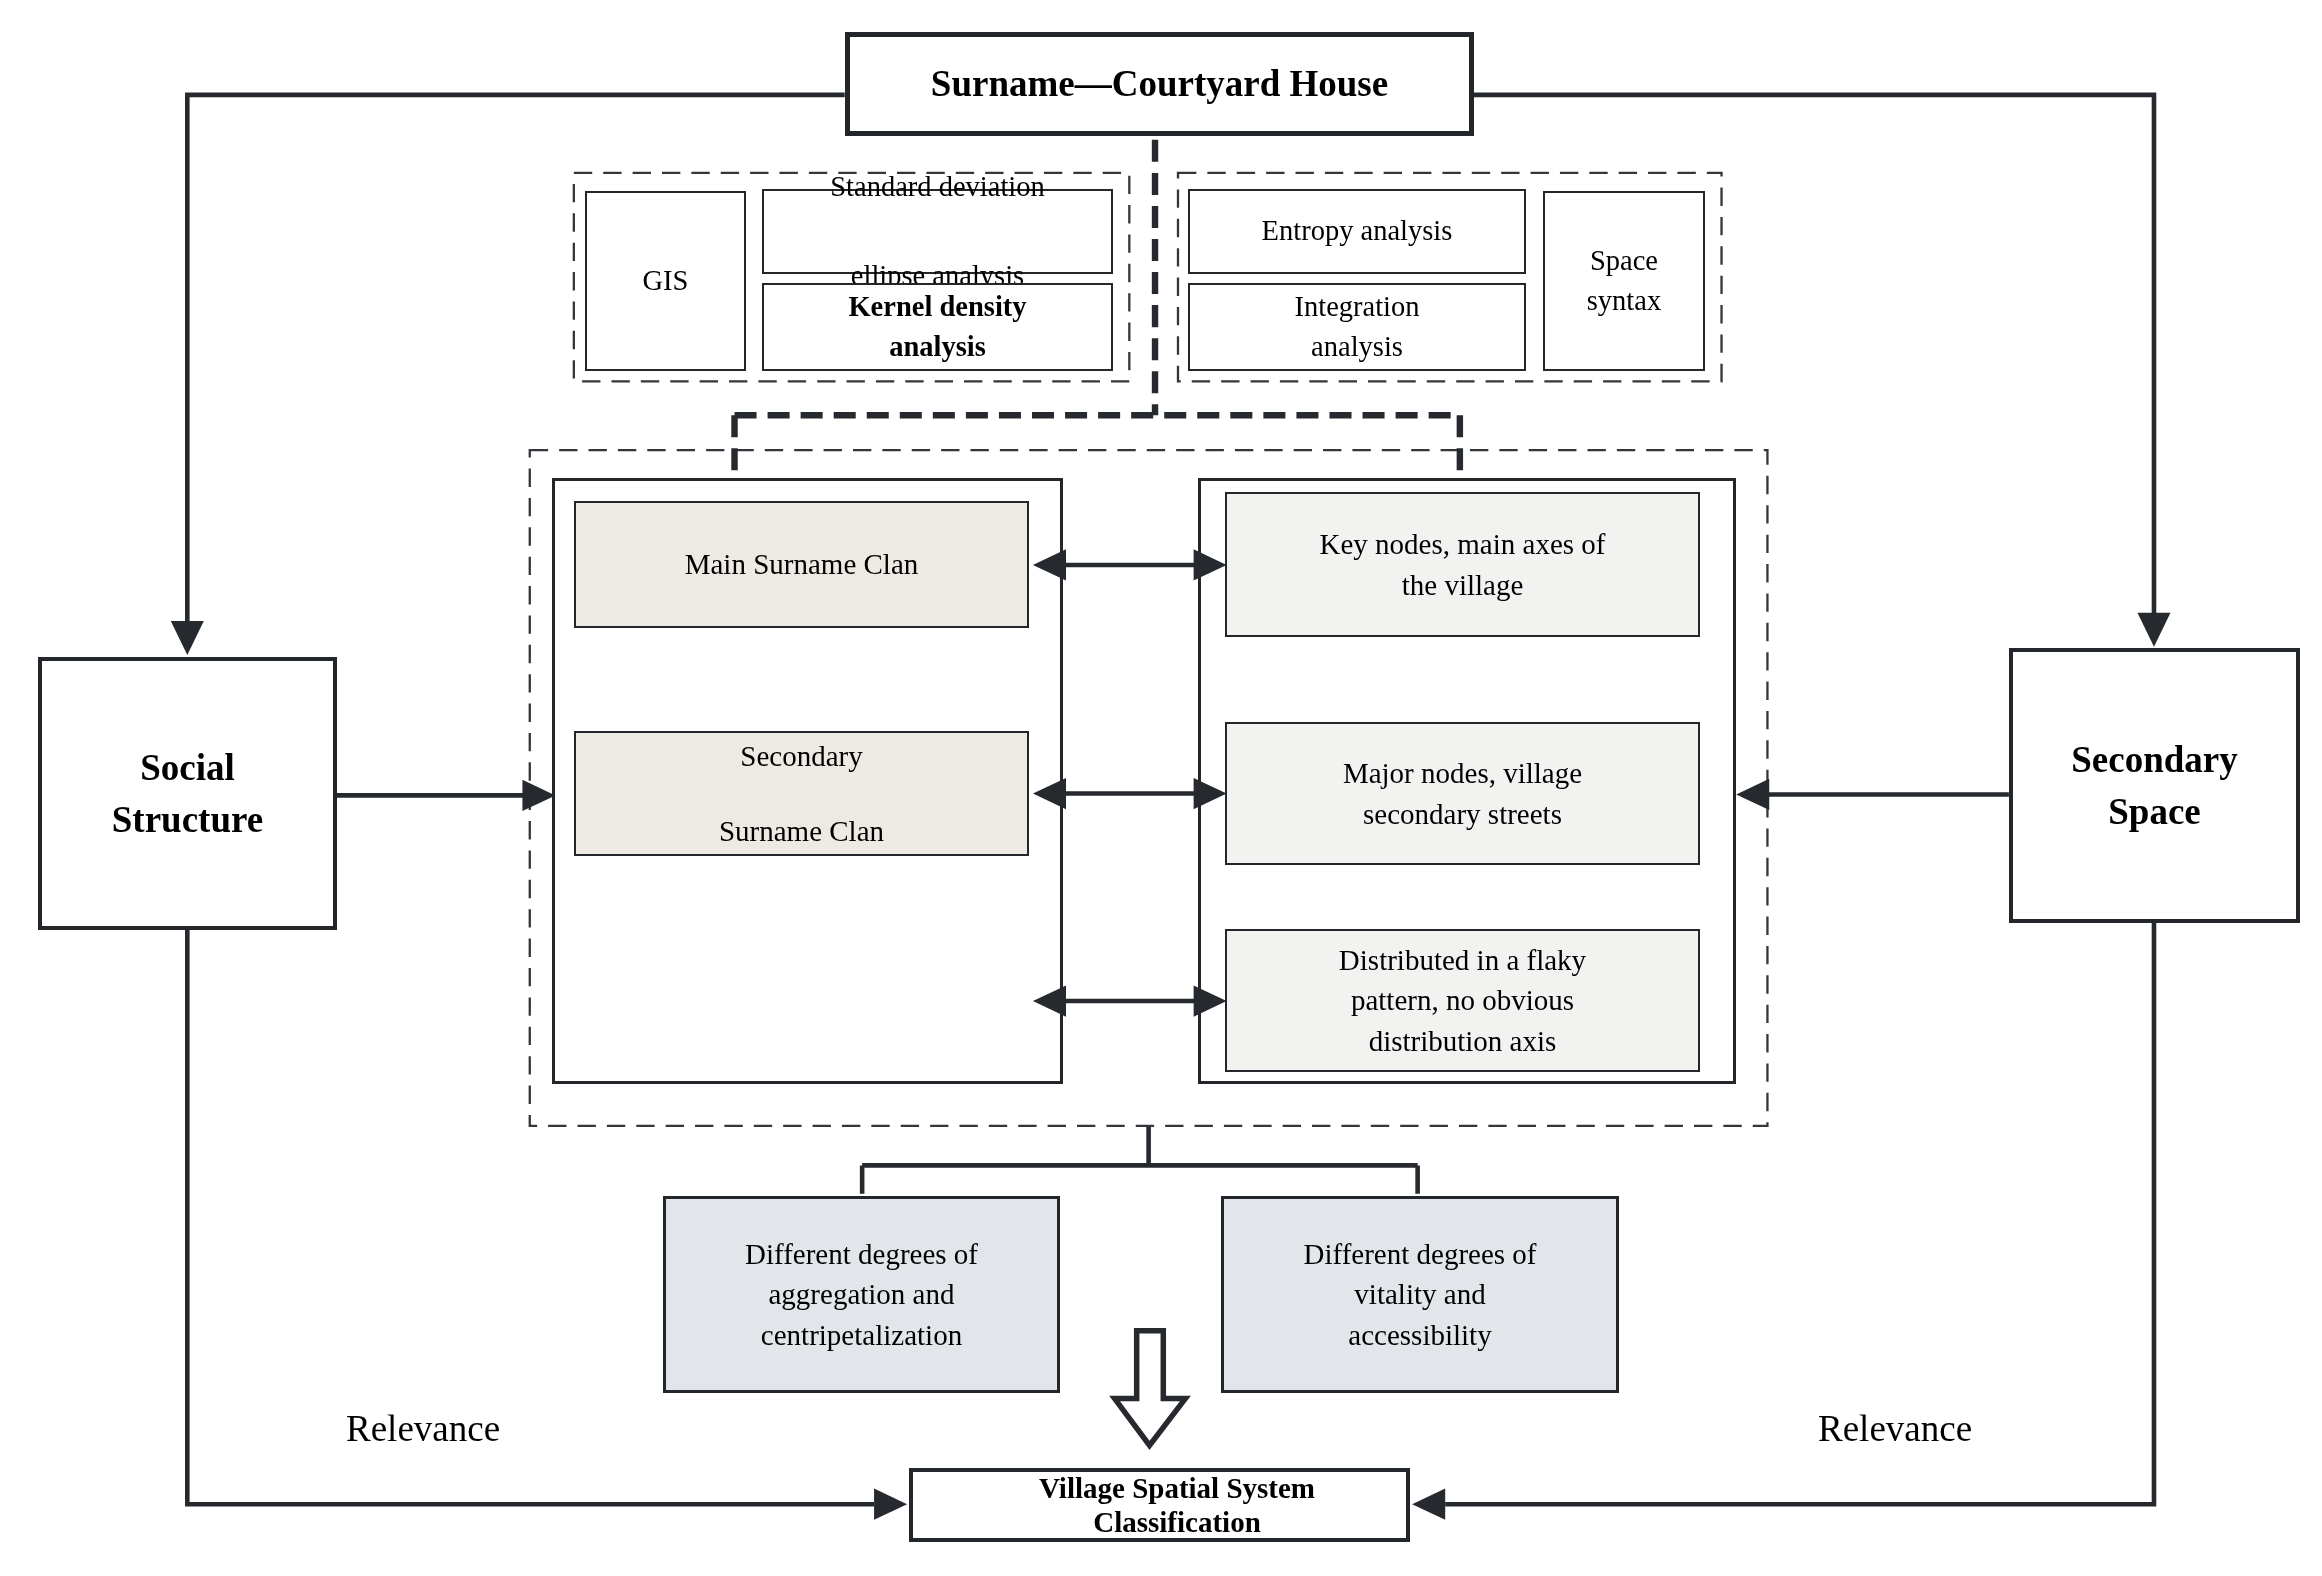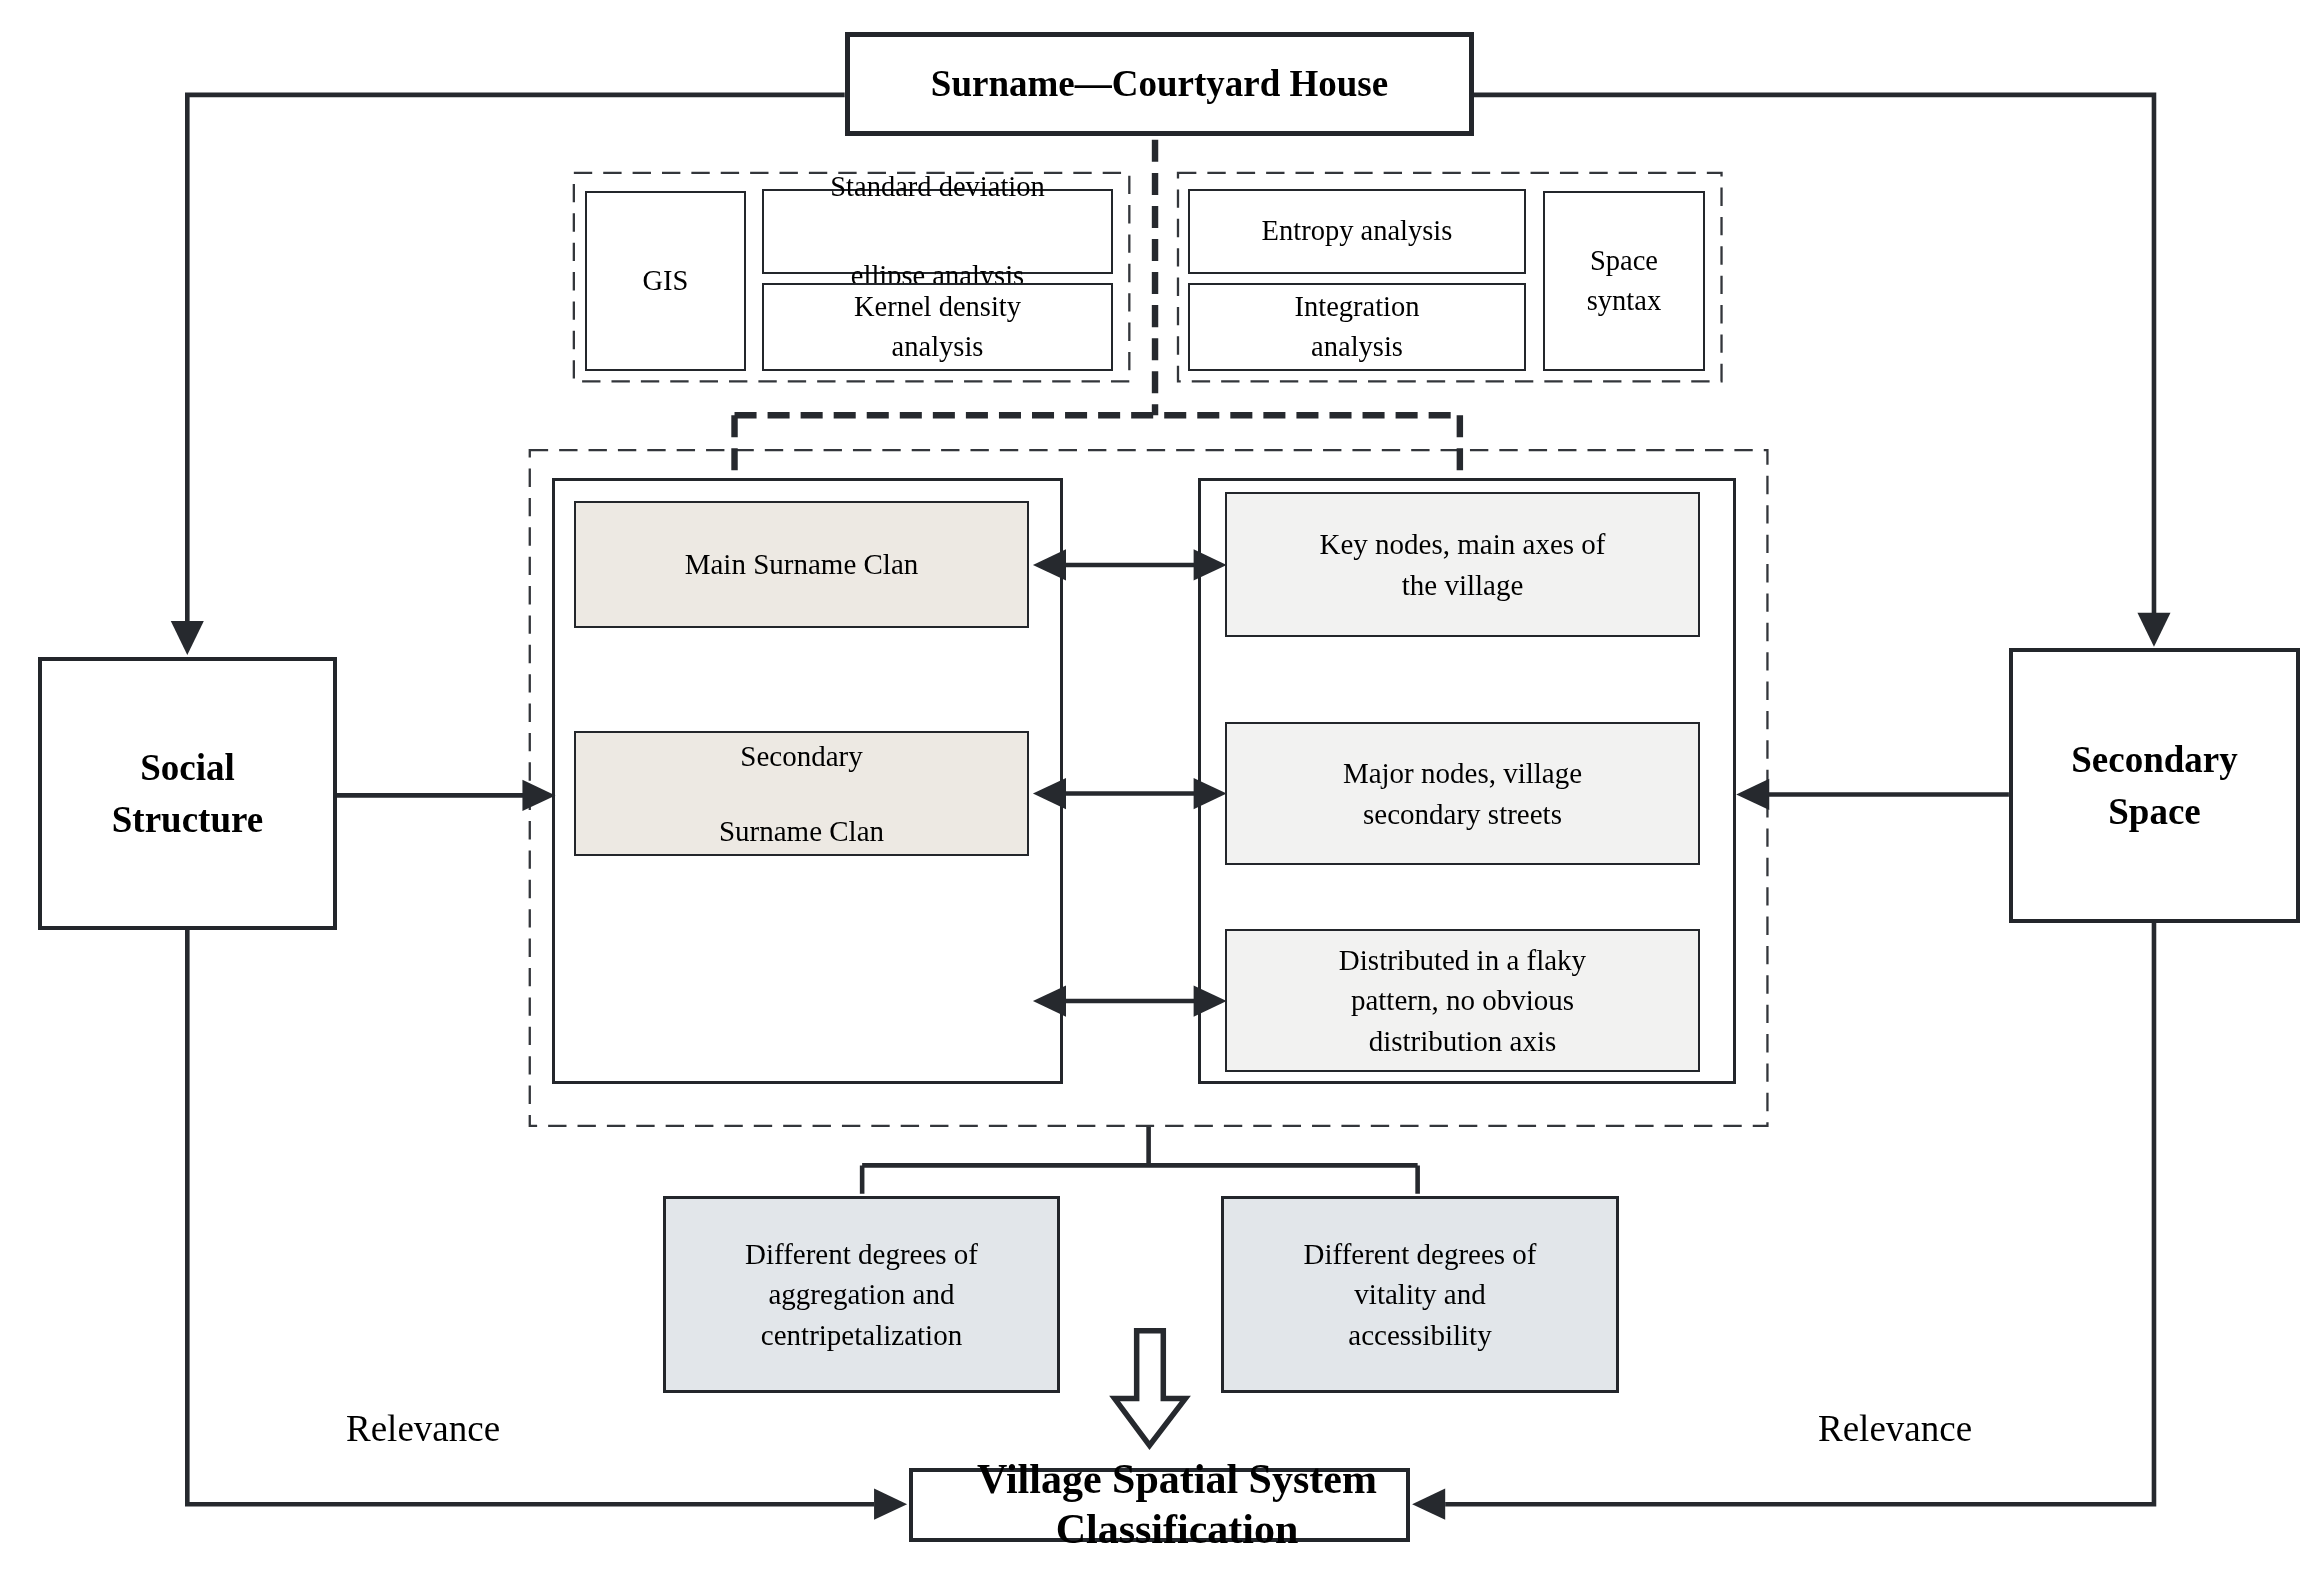--- a/index.html
+++ b/index.html
@@ -3,21 +3,21 @@
 <meta charset="utf-8">
 <style>
   html,body{margin:0;padding:0;background:#ffffff;}
   .stage{position:relative;width:2322px;height:1577px;background:#ffffff;overflow:hidden;
          font-family:"Liberation Serif","DejaVu Serif",serif;color:#000000;}
   .box{position:absolute;box-sizing:border-box;display:flex;flex-direction:column;
        align-items:center;justify-content:center;text-align:center;background:#ffffff;
        border:2.8px solid #23262b;line-height:1.38;}
   .bold{font-weight:bold;}
   .t40{font-size:37px;}
-  .t36{font-size:42px;line-height:1.18;padding-left:35px;}
+  .t36{font-size:29px;line-height:1.18;padding-left:35px;}
   .t32{font-size:29px;}
   .t31{font-size:28.5px;line-height:1.42;}
   .container{position:absolute;box-sizing:border-box;border:3.7px solid #23262b;background:transparent;}
   .fill-clan{background:var(--clan-fill,#ede9e3);}
   .fill-node{background:var(--node-fill,#f2f2f1);}
   .fill-outcome{background:var(--outcome-fill,#e2e6ea);border-width:3.7px;}
   .border5{border-width:4.6px;}
   .border6{border-width:5.5px;}
   .label{position:absolute;font-weight:normal;font-size:37px;text-align:left;}
   svg.overlay{position:absolute;left:0;top:0;z-index:5;pointer-events:none;}
@@ -32,21 +32,21 @@
     <span>Surname—Courtyard House</span>
   </div>
 
   <div class="box t31" style="left:585px;top:191px;width:161px;height:180px;">
     <span>GIS</span>
   </div>
   <div class="box t31" style="left:762px;top:189px;width:351px;height:85px;">
       <span style="display: block;">Standard deviation</span>
       <span style="display: block; margin-top: 48px;">ellipse analysis</span>
     </div>
-  <div class="box t31" style="left:762px;top:283px;width:351px;height:88px;">
+  <div class="box t31" style="left:762px;top:283px;width:351px;height:88px;font-weight:bold;">
       <span style="display: block;">Kernel density</span>
       <span style="display: block;">analysis</span>
     </div>
 
   <div class="box t31" style="left:1188px;top:189px;width:338px;height:85px;">
       <span style="display: block;">Entropy analysis</span>
     </div>
   <div class="box t31" style="left:1188px;top:283px;width:338px;height:88px;">
       <span style="display: block;">Integration</span>
       <span style="display: block;">analysis</span>

